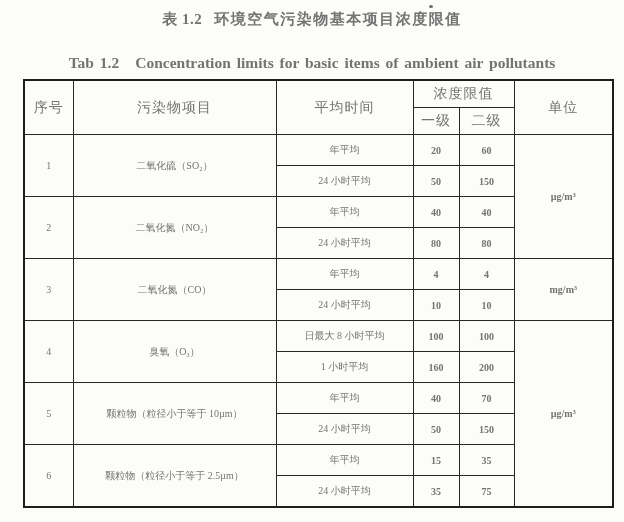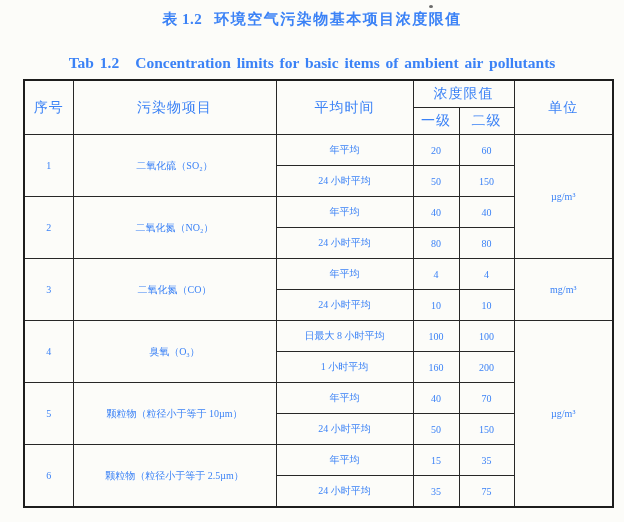--- a/index.html
+++ b/index.html
@@ -2,21 +2,21 @@
 <html><head>
 <meta charset="utf-8">
 <style>
   html, body { margin: 0; padding: 0; }
   .page {
     position: relative;
     width: 624px;
     height: 522px;
     background: #fcfcf9;
     font-family: "Liberation Serif", "DejaVu Serif", serif;
-    color: #3b82f6;
+    color: #737373;
     overflow: hidden;
   }
   .title-zh {
     position: absolute;
     top: 10px;
     left: 0;
     width: 100%;
     text-align: center;
     font-size: 15px;
     font-weight: bold;
@@ -56,22 +56,22 @@
     text-align: center;
     vertical-align: middle;
     padding: 0;
     font-size: 10px;
     height: 30px;
     overflow: hidden;
     white-space: nowrap;
   }
   table.limits { border: 2.4px solid #1d1d1d; }
   tr.hdr td { height: 26px; font-size: 14px; letter-spacing: 1px; }
-  td.num  { font-weight: normal; font-size: 14.5px; letter-spacing: 0; }
-  td.unit { font-weight: normal; font-size: 14px; letter-spacing: 0; }
+  td.num  { font-weight: bold; font-size: 14.5px; letter-spacing: 0; }
+  td.unit { font-weight: bold; font-size: 14px; letter-spacing: 0; }
   td.serial { font-size: 14px; }
   td.name-left { text-align: left; padding-left: 1px; font-size: 12.8px; letter-spacing: 0; margin-left: 34px; }
 </style>
 </head>
 <body>
 
 <div class="page">
 
   <div class="title-zh">
     <span class="t-prefix">表 1.2</span><span>环境空气污染物基本项目浓度限值</span>

